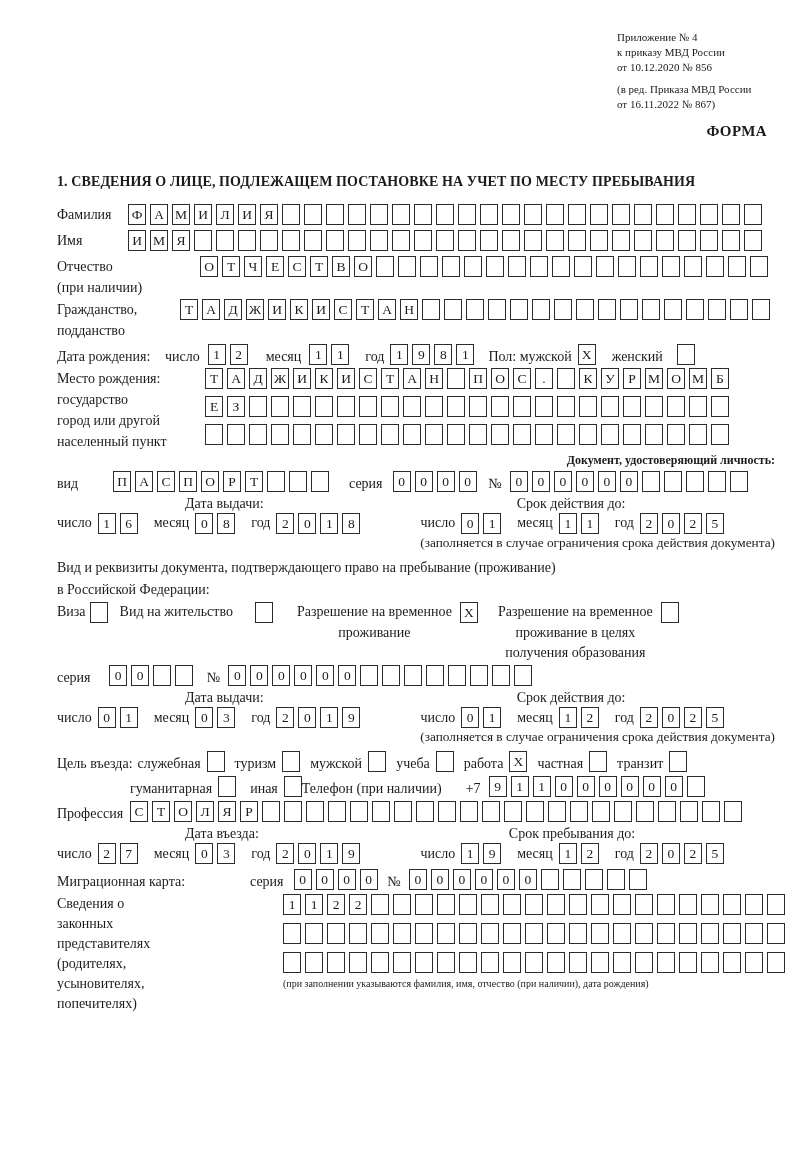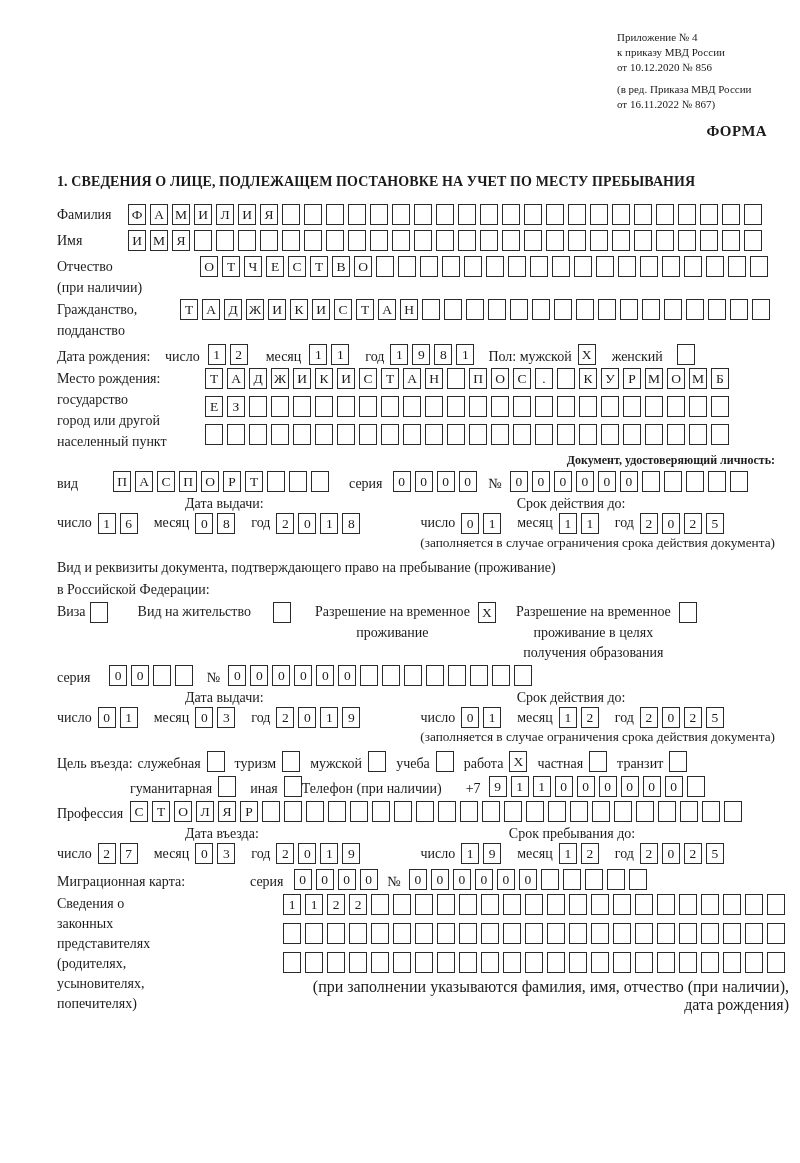--- a/index.html
+++ b/index.html
@@ -32,21 +32,21 @@
   .dgrp .m { margin-left:12px; }
   .note { font-size:13.3px; text-align:right; margin-top:1px; }
   .restext { margin-top:6px; line-height:1.55; }
   .opt { display:flex; align-items:flex-start; }
   .opt .cap { text-align:center; line-height:1.45; }
   .opt .bx { margin-left:8px; margin-right:0; }
   .chk { margin-left:6px; margin-right:0; }
   .grp { margin-left:10px; }
   .bp-rows > .boxes { margin-bottom:7px; }
   .bp-rows > .boxes:last-child { margin-bottom:0; }
-  .reps-note { font-size:16px; margin-top:5px; text-align:right; }
+  .reps-note { font-size:10px; margin-top:5px; text-align:left; }
 </style>
 </head>
 <body>
 
 <div class="page">
 
   <div class="annex">
     <div>Приложение № 4</div>
     <div>к приказу МВД России</div>
     <div>от 10.12.2020 № 856</div>
@@ -403,21 +403,21 @@
   <div class="restext">
     <div>Вид и реквизиты документа, подтверждающего право на пребывание (проживание)</div>
     <div>в Российской Федерации:</div>
   </div>
 
   <div class="frow" style="margin-top:2px">
     <span class="opt">
       <span class="cap">Виза</span>
       <span class="bx" style="margin-left:4px"></span>
     </span>
-    <span class="opt" style="margin-left:30px">
+    <span class="opt" style="margin-left:12px">
       <span class="cap">Вид на жительство</span>
       <span class="bx" style="margin-left:22px"></span>
     </span>
     <span class="opt" style="margin-left:24px">
       <span class="cap">
         <span>Разрешение на временное</span><br>
         <span>проживание</span>
       </span>
       <span class="bx">X</span>
     </span>

